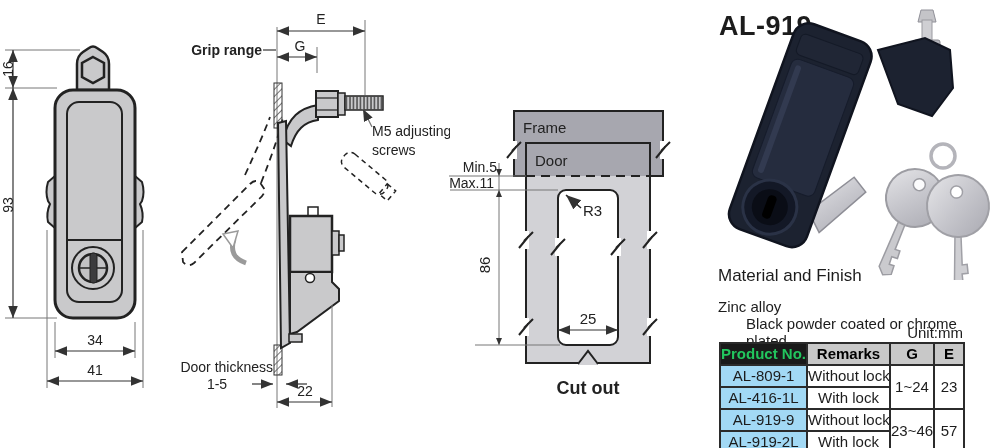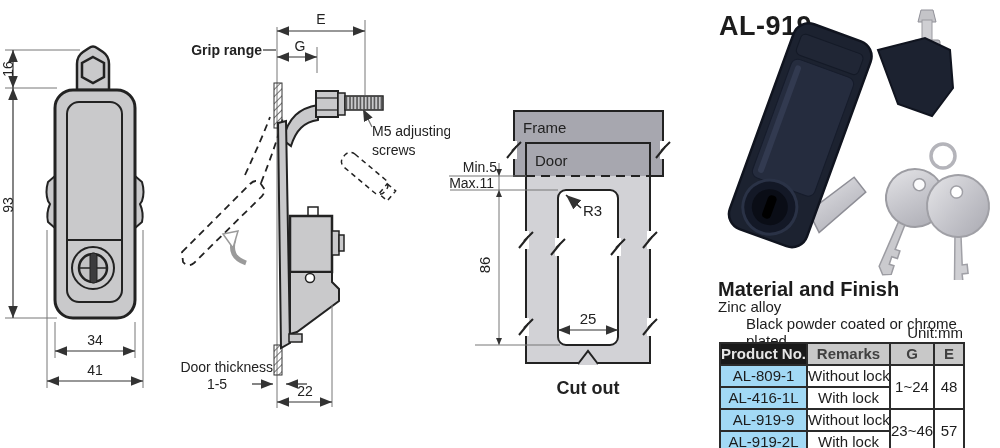--- a/index.html
+++ b/index.html
@@ -9,29 +9,29 @@
   *{margin:0;padding:0;box-sizing:border-box}
   body{font-family:"Liberation Sans",sans-serif;background:#fff}
   .page{position:relative;width:1000px;height:448px;background:#fff;overflow:hidden;color:#1c1c1c}
   .abs{position:absolute}
   svg text{font-family:"Liberation Sans",sans-serif;fill:#222}
   .dimtxt{font-size:14px}
   .lbltxt{font-size:15px}
   .boldtxt{font-weight:bold}
   
   .title{left:719px;top:11px;font-size:27px;font-weight:bold;letter-spacing:0.5px}
-  .mat-head{left:718px;top:278px;font-size:20px;font-weight:bold}
+  .mat-head{left:718px;top:266px;font-size:17px;font-weight:normal}
   .mat-line1{left:718px;top:298px;font-size:15px}
   .mat-line2{left:746px;top:315px;font-size:15px}
   .unit{right:37px;top:324px;font-size:15px;font-weight:normal}
   table.spec{border-collapse:collapse;table-layout:fixed;font-size:15px;text-align:center}
   table.spec td,table.spec th{border:2px solid var(--line);padding:0;height:20px;line-height:20px;overflow:hidden;white-space:nowrap}
   table.spec th{font-weight:bold}
-  .th-dark{background:var(--header-dark);color:#e5e5e5}
-  .th-gray{background:var(--header-gray);color:#404040}
+  .th-dark{background:var(--header-dark);color:#22c55e}
+  .th-gray{background:var(--header-gray);color:#000000}
   .td-blue{background:var(--accent-blue)}
 </style>
 </head>
 <body>
 
 <div class="page">
 
   <svg class="abs" style="left:0;top:40px" width="170" height="400" viewBox="0 0 170 400">
     <defs>
       <marker id="mA" markerWidth="11" markerHeight="9" refX="10" refY="4" orient="auto-start-reverse">
@@ -278,21 +278,21 @@
         <tr>
       <th class="th-dark">Product No.</th>
       <th class="th-gray">Remarks</th>
       <th class="th-gray">G</th>
       <th class="th-gray">E</th>
     </tr>
     <tr>
       <td class="td-blue">AL-809-1</td>
       <td>Without lock</td>
       <td rowspan="2">1~24</td>
-      <td rowspan="2">48</td>
+      <td rowspan="2">23</td>
     </tr>
     <tr>
       <td class="td-blue">AL-416-1L</td>
       <td>With lock</td>
     </tr>
     <tr>
       <td class="td-blue">AL-919-9</td>
       <td>Without lock</td>
       <td rowspan="2">23~46</td>
       <td rowspan="2">57</td>

